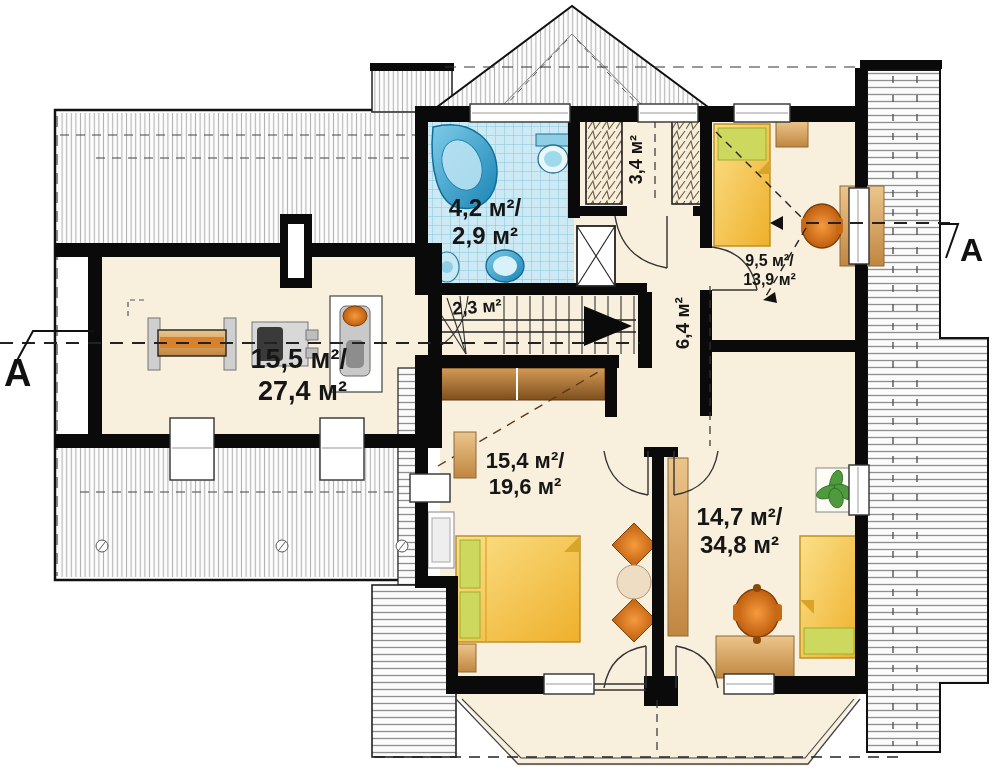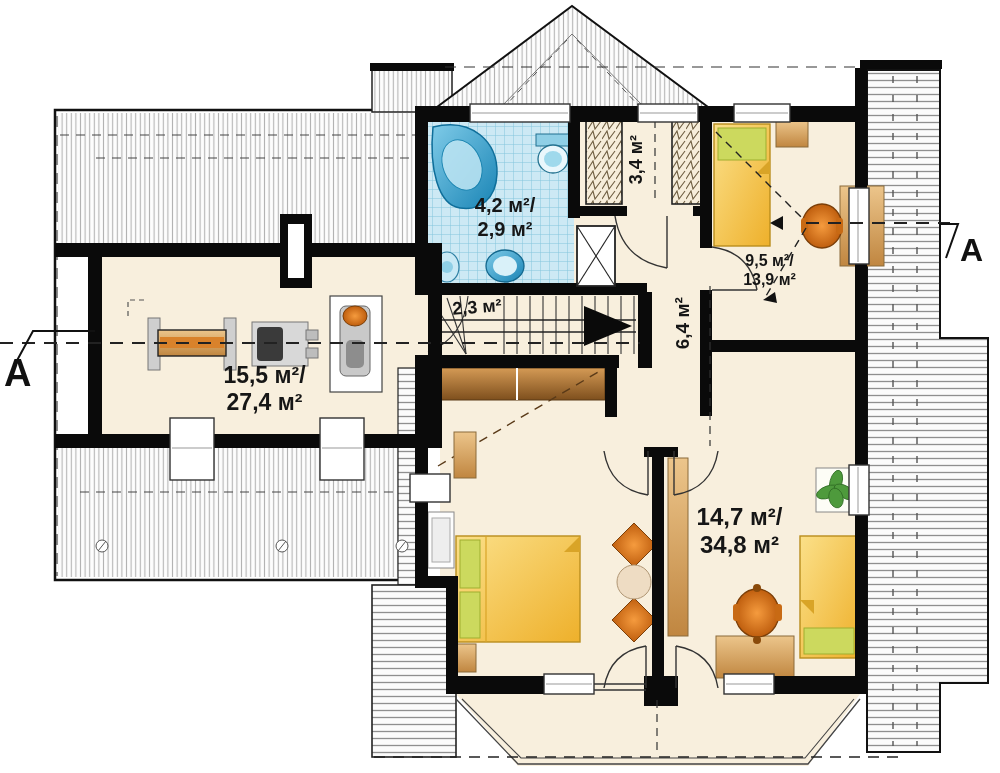--- a/index.html
+++ b/index.html
@@ -350,40 +350,44 @@
   <g stroke="#555" fill="#fff">
     <circle cx="102" cy="546" r="6"></circle>
         <line x1="98" y1="551" x2="106" y2="541"></line>
     <circle cx="282" cy="546" r="6"></circle>
         <line x1="278" y1="551" x2="286" y2="541"></line>
     <circle cx="402" cy="546" r="6"></circle>
         <line x1="398" y1="551" x2="406" y2="541"></line>
   </g>
 </svg>
 
-  <div class="lbl" style="left:182px;top:362px;width:165px;font-size:23px;">
+  <div class="lbl" style="left:182px;top:344px;width:165px;font-size:27px;text-align:right;">
     <div>15,5 м²/</div>
       <div>27,4 м²</div>
   </div>
-  <div class="lbl" style="left:453px;top:194px;width:104px;font-size:20px;">
+  <div class="lbl" style="left:433px;top:194px;width:104px;font-size:24px;">
     <div>4,2 м²/</div>
       <div>2,9 м²</div>
   </div>
   <div class="lbl" style="left:438px;top:297px;width:78px;font-size:18px;transform:rotate(-4deg);">
     <div>2,3 м²</div>
   </div>
   <div class="lbl rot" style="left:587px;top:149px;width:100px;font-size:18px;">
     <div>3,4 м²</div>
   </div>
   <div class="lbl rot" style="left:633px;top:312px;width:100px;font-size:19px;">
     <div>6,4 м²</div>
   </div>
   <div class="lbl" style="left:712px;top:252px;width:115px;font-size:16px;">
     <div>9,5 м²/</div>
       <div>13,9 м²</div>
   </div>
+  <div class="lbl" style="left:455px;top:448px;width:140px;font-size:22px;">
+    <div>15,4 м²/</div>
+      <div>19,6 м²</div>
+  </div>
   <div class="lbl" style="left:672px;top:503px;width:135px;font-size:24px;">
     <div>14,7 м²/</div>
       <div>34,8 м²</div>
   </div>
   <div class="sectionA" style="left:4px;top:352px;font-size:38px;">A</div>
   <div class="sectionA" style="left:960px;top:232px;font-size:32px;">A</div>
 </div>
 
 </body></html>

